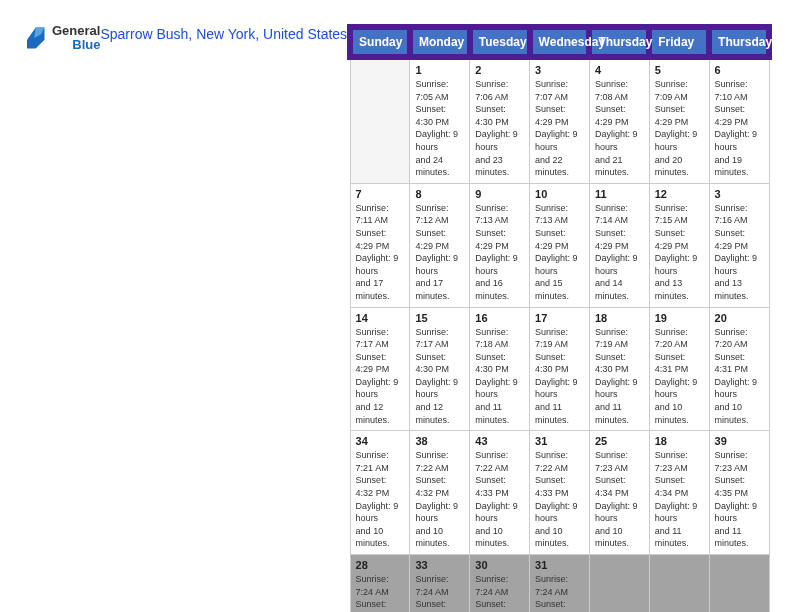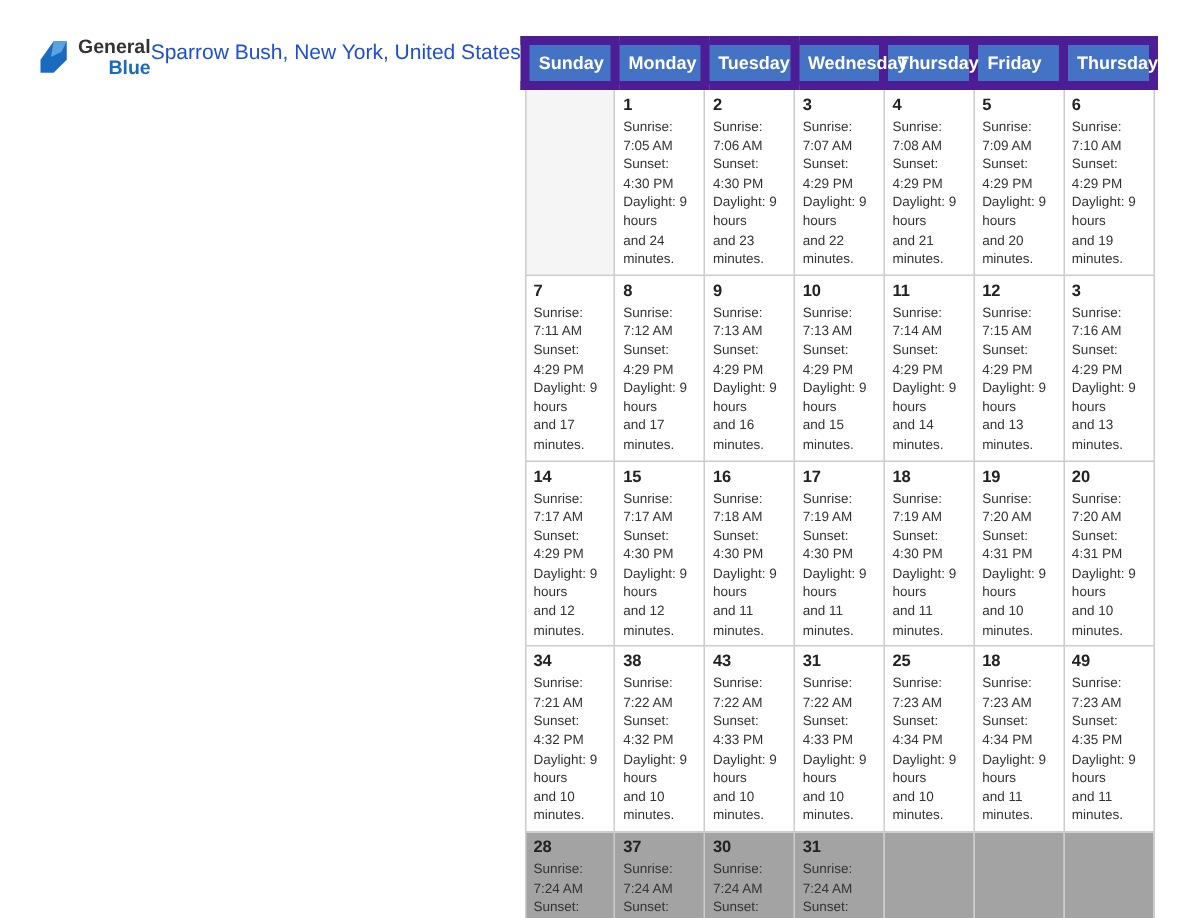--- a/index.html
+++ b/index.html
@@ -237,31 +237,31 @@
           </td>
           <td>
             <span class="day-number">25</span>
             <div class="day-info">Sunrise: 7:23 AM<br>Sunset: 4:34 PM<br>Daylight: 9 hours<br>and 10 minutes.</div>
           </td>
           <td>
             <span class="day-number">18</span>
             <div class="day-info">Sunrise: 7:23 AM<br>Sunset: 4:34 PM<br>Daylight: 9 hours<br>and 11 minutes.</div>
           </td>
           <td>
-            <span class="day-number">49</span>
+            <span class="day-number">39</span>
             <div class="day-info">Sunrise: 7:23 AM<br>Sunset: 4:35 PM<br>Daylight: 9 hours<br>and 11 minutes.</div>
           </td>
         </tr>
         <tr>
           <td>
             <span class="day-number">28</span>
             <div class="day-info">Sunrise: 7:24 AM<br>Sunset: 4:36 PM<br>Daylight: 9 hours<br>and 12 minutes.</div>
           </td>
           <td>
-            <span class="day-number">37</span>
+            <span class="day-number">33</span>
             <div class="day-info">Sunrise: 7:24 AM<br>Sunset: 4:37 PM<br>Daylight: 9 hours<br>and 12 minutes.</div>
           </td>
           <td>
             <span class="day-number">30</span>
             <div class="day-info">Sunrise: 7:24 AM<br>Sunset: 4:37 PM<br>Daylight: 9 hours<br>and 13 minutes.</div>
           </td>
           <td>
             <span class="day-number">31</span>
             <div class="day-info">Sunrise: 7:24 AM<br>Sunset: 4:38 PM<br>Daylight: 9 hours<br>and 13 minutes.</div>
           </td>

